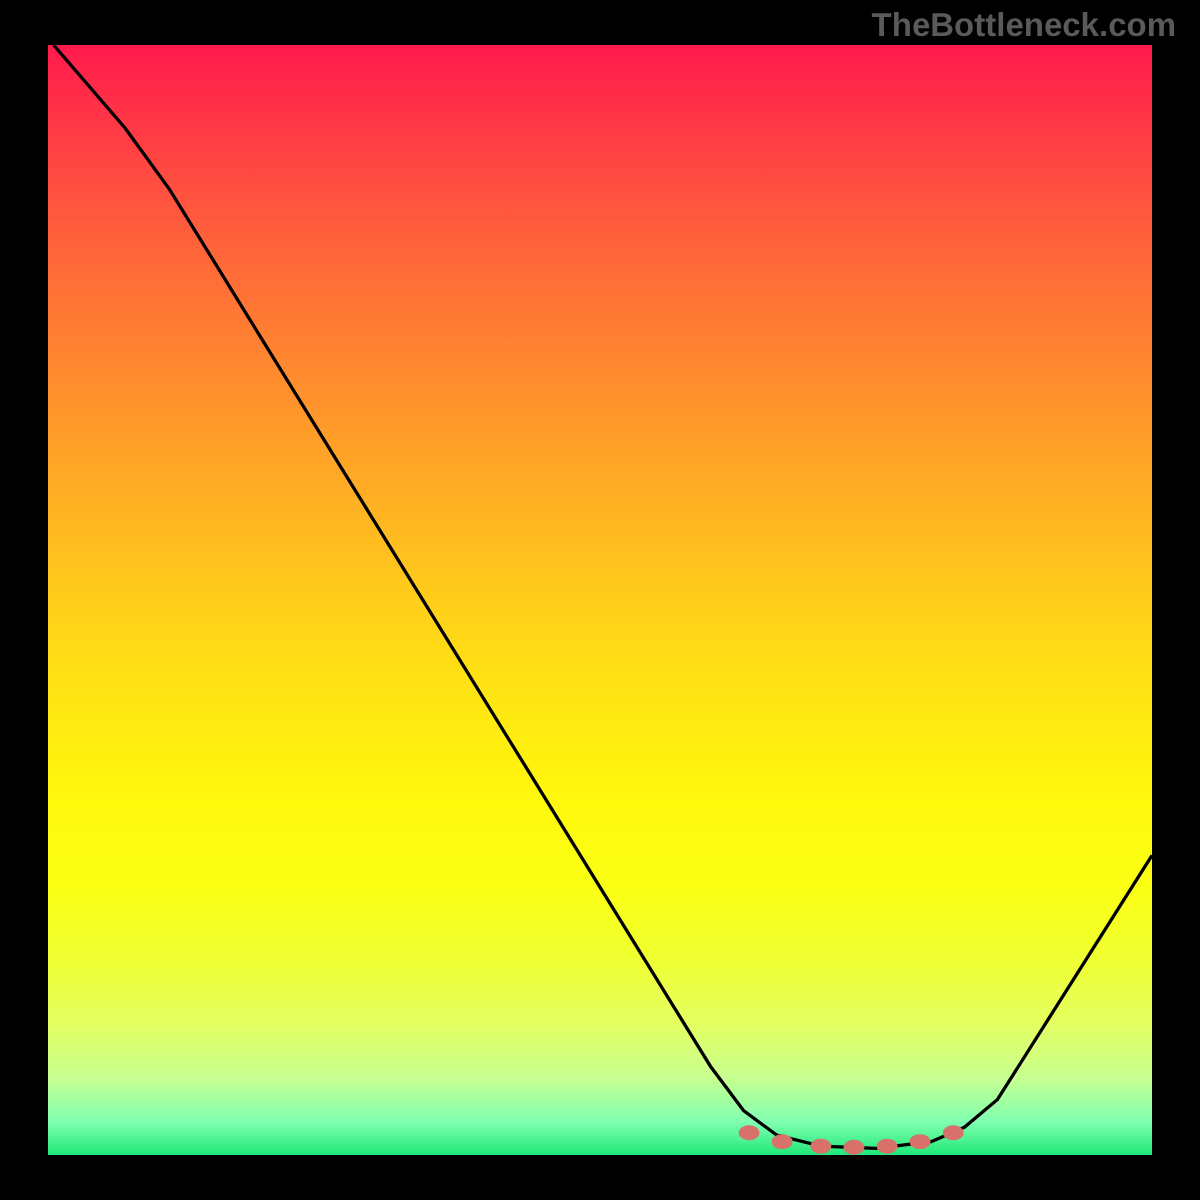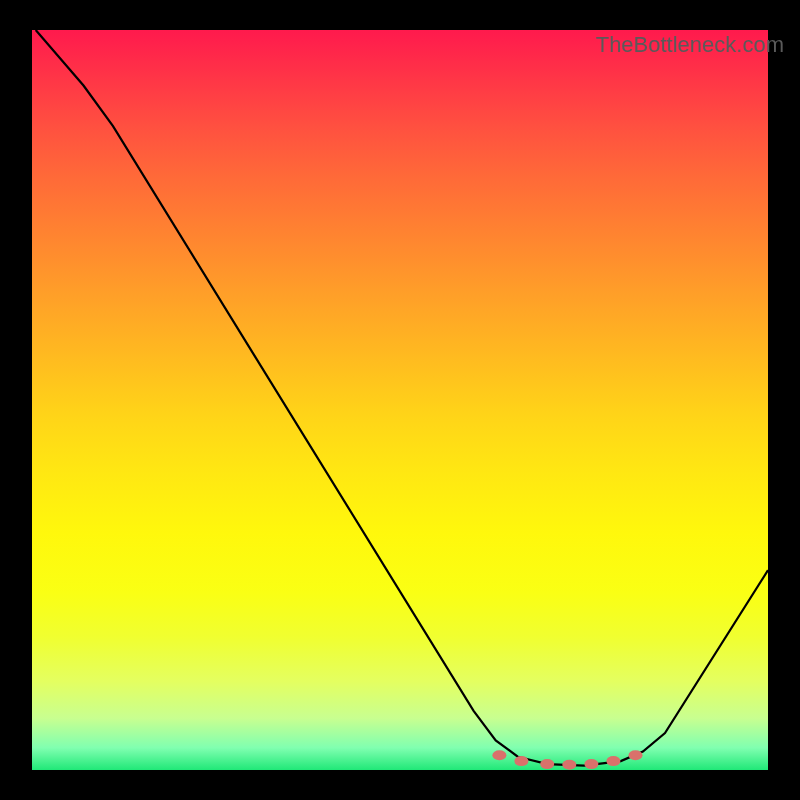--- a/index.html
+++ b/index.html
@@ -10,23 +10,22 @@
     position: relative;
     font-family: Arial, sans-serif;
     overflow: hidden;
   }
   .watermark {
     position: absolute;
     top: 4px;
     right: 16px;
     color: #5a5a5a;
     font-size: 22px;
-    font-weight: 400;
+    font-weight: 700;
     z-index: 10;
-    margin-top: 28px;
   }
   .plot-area {
     position: absolute;
     left: 32px;
     top: 30px;
     width: 736px;
     height: 740px;
   }
   .gradient-bg {
     position: absolute;

